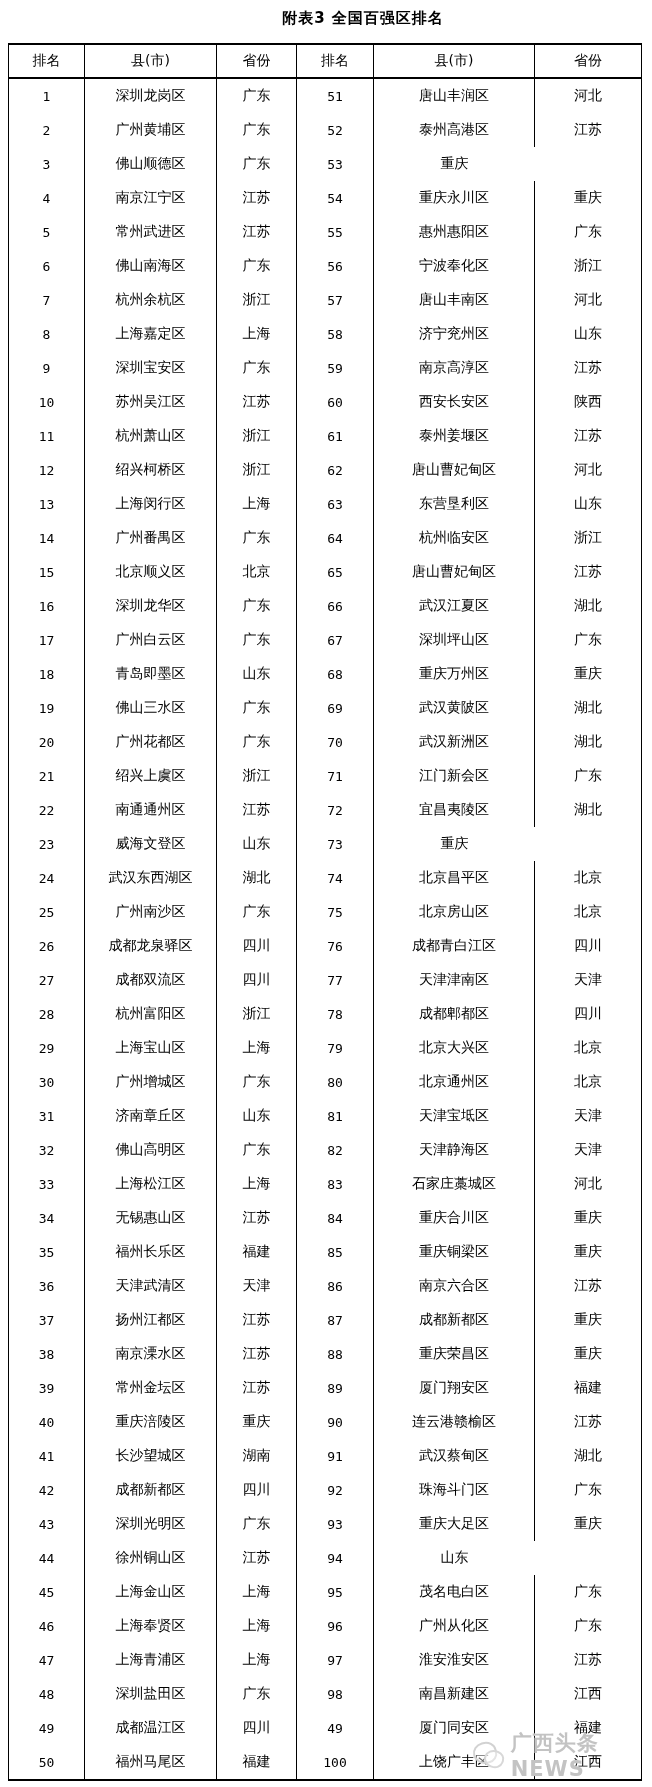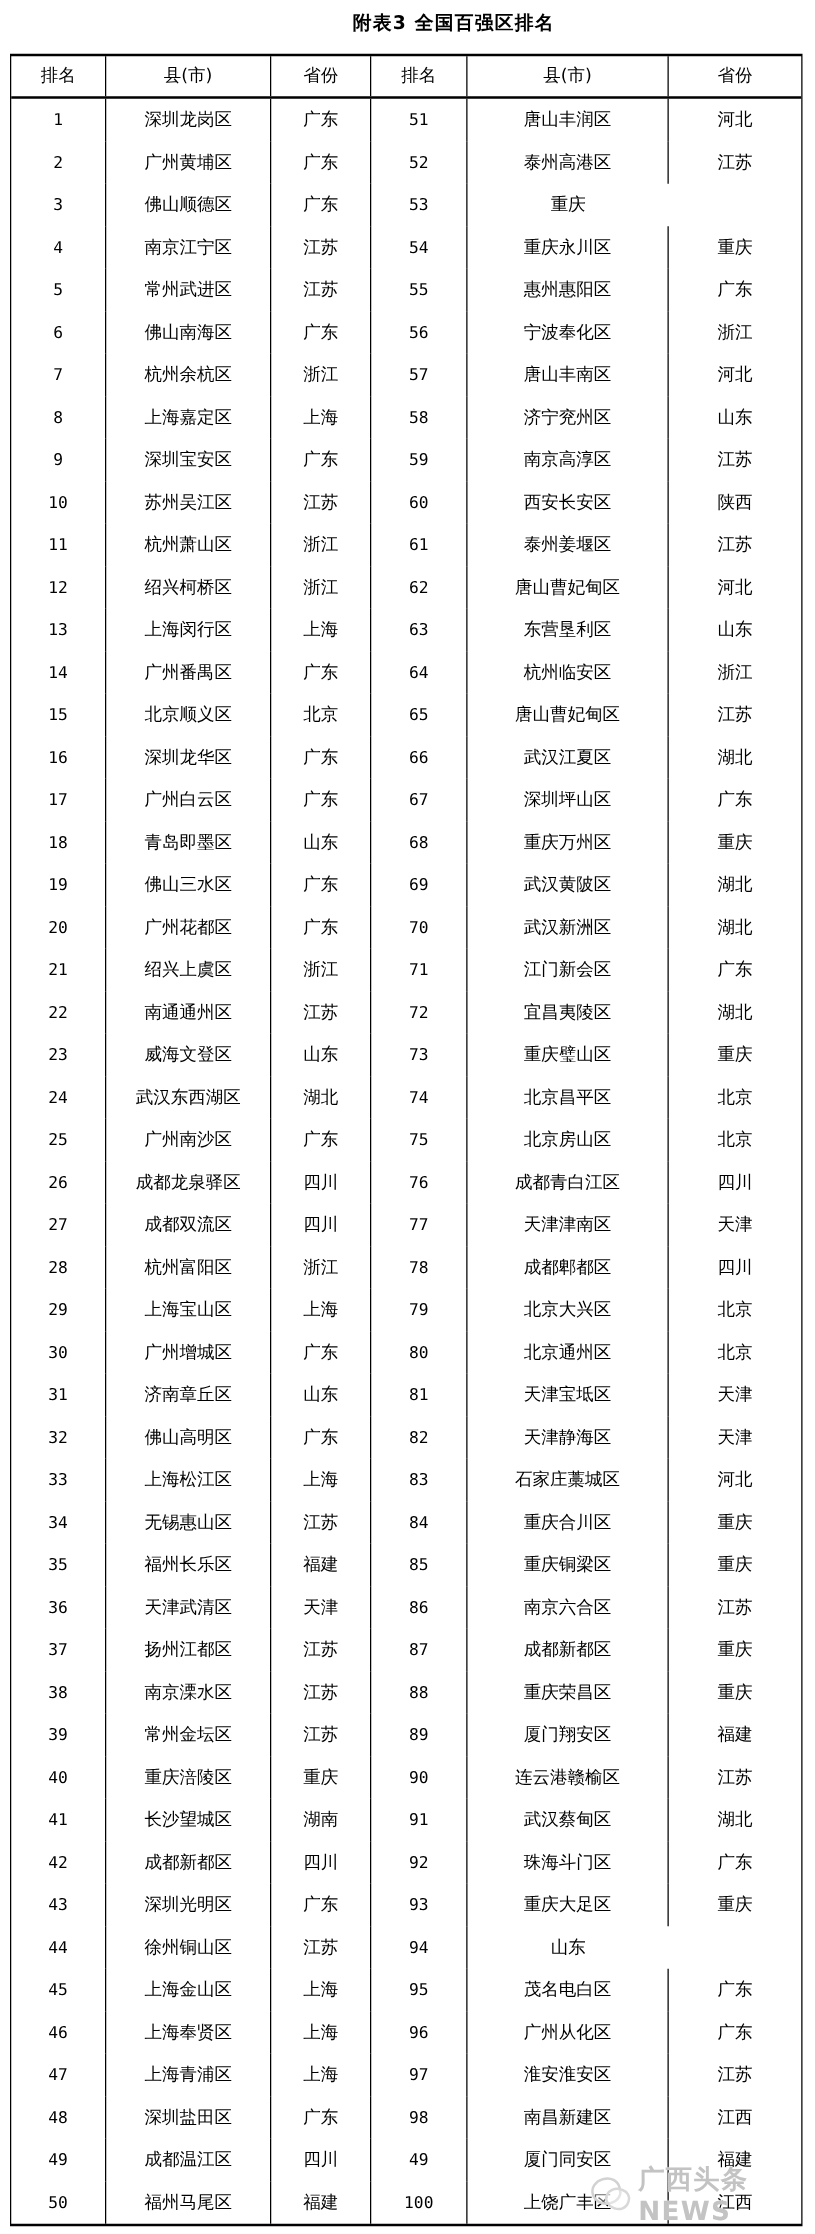--- a/index.html
+++ b/index.html
@@ -241,21 +241,20 @@
         <div class="cell">江苏</div>
         <div class="cell num">72</div>
         <div class="cell">宜昌夷陵区</div>
         <div class="cell">湖北</div>
       </div>
       <div class="drow">
         <div class="cell num">23</div>
         <div class="cell">威海文登区</div>
         <div class="cell">山东</div>
         <div class="cell num">73</div>
-        <div class="cell">重庆璧山区</div>
         <div class="cell">重庆</div>
       </div>
       <div class="drow">
         <div class="cell num">24</div>
         <div class="cell">武汉东西湖区</div>
         <div class="cell">湖北</div>
         <div class="cell num">74</div>
         <div class="cell">北京昌平区</div>
         <div class="cell">北京</div>
       </div>

